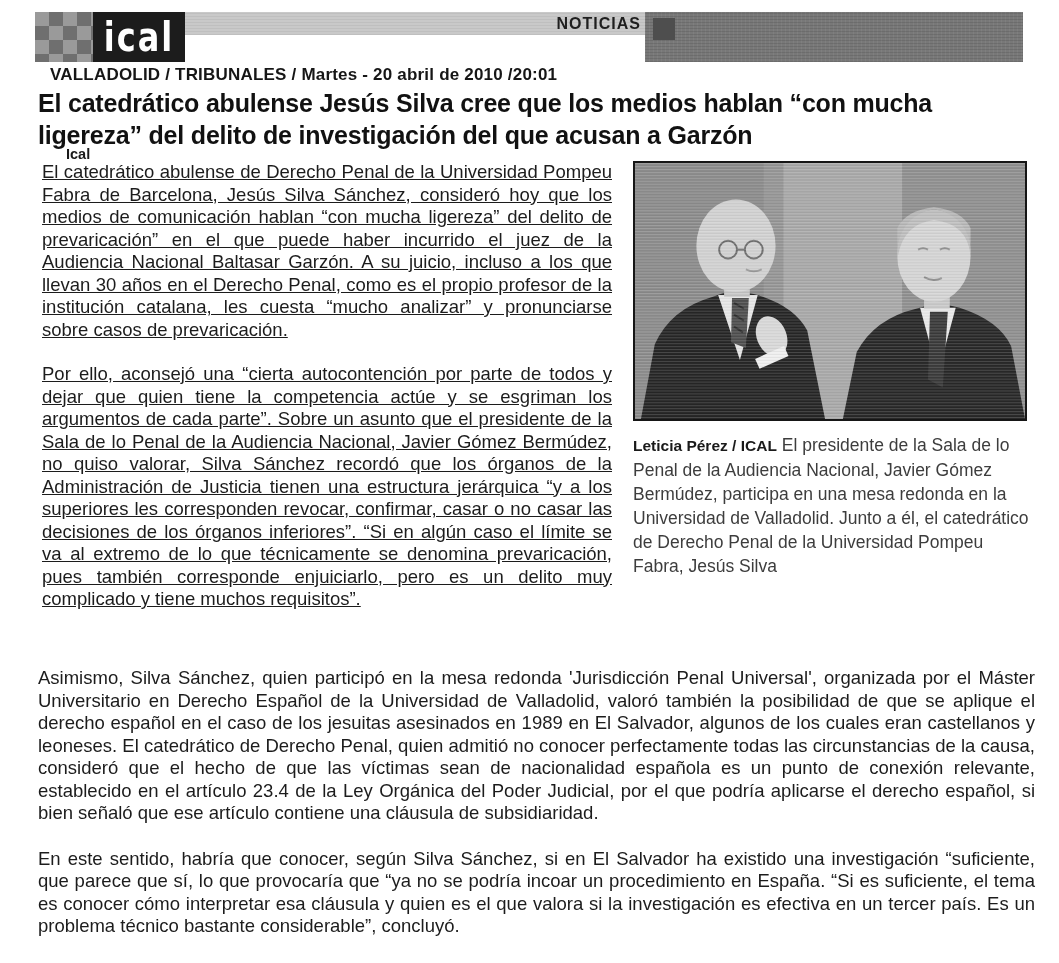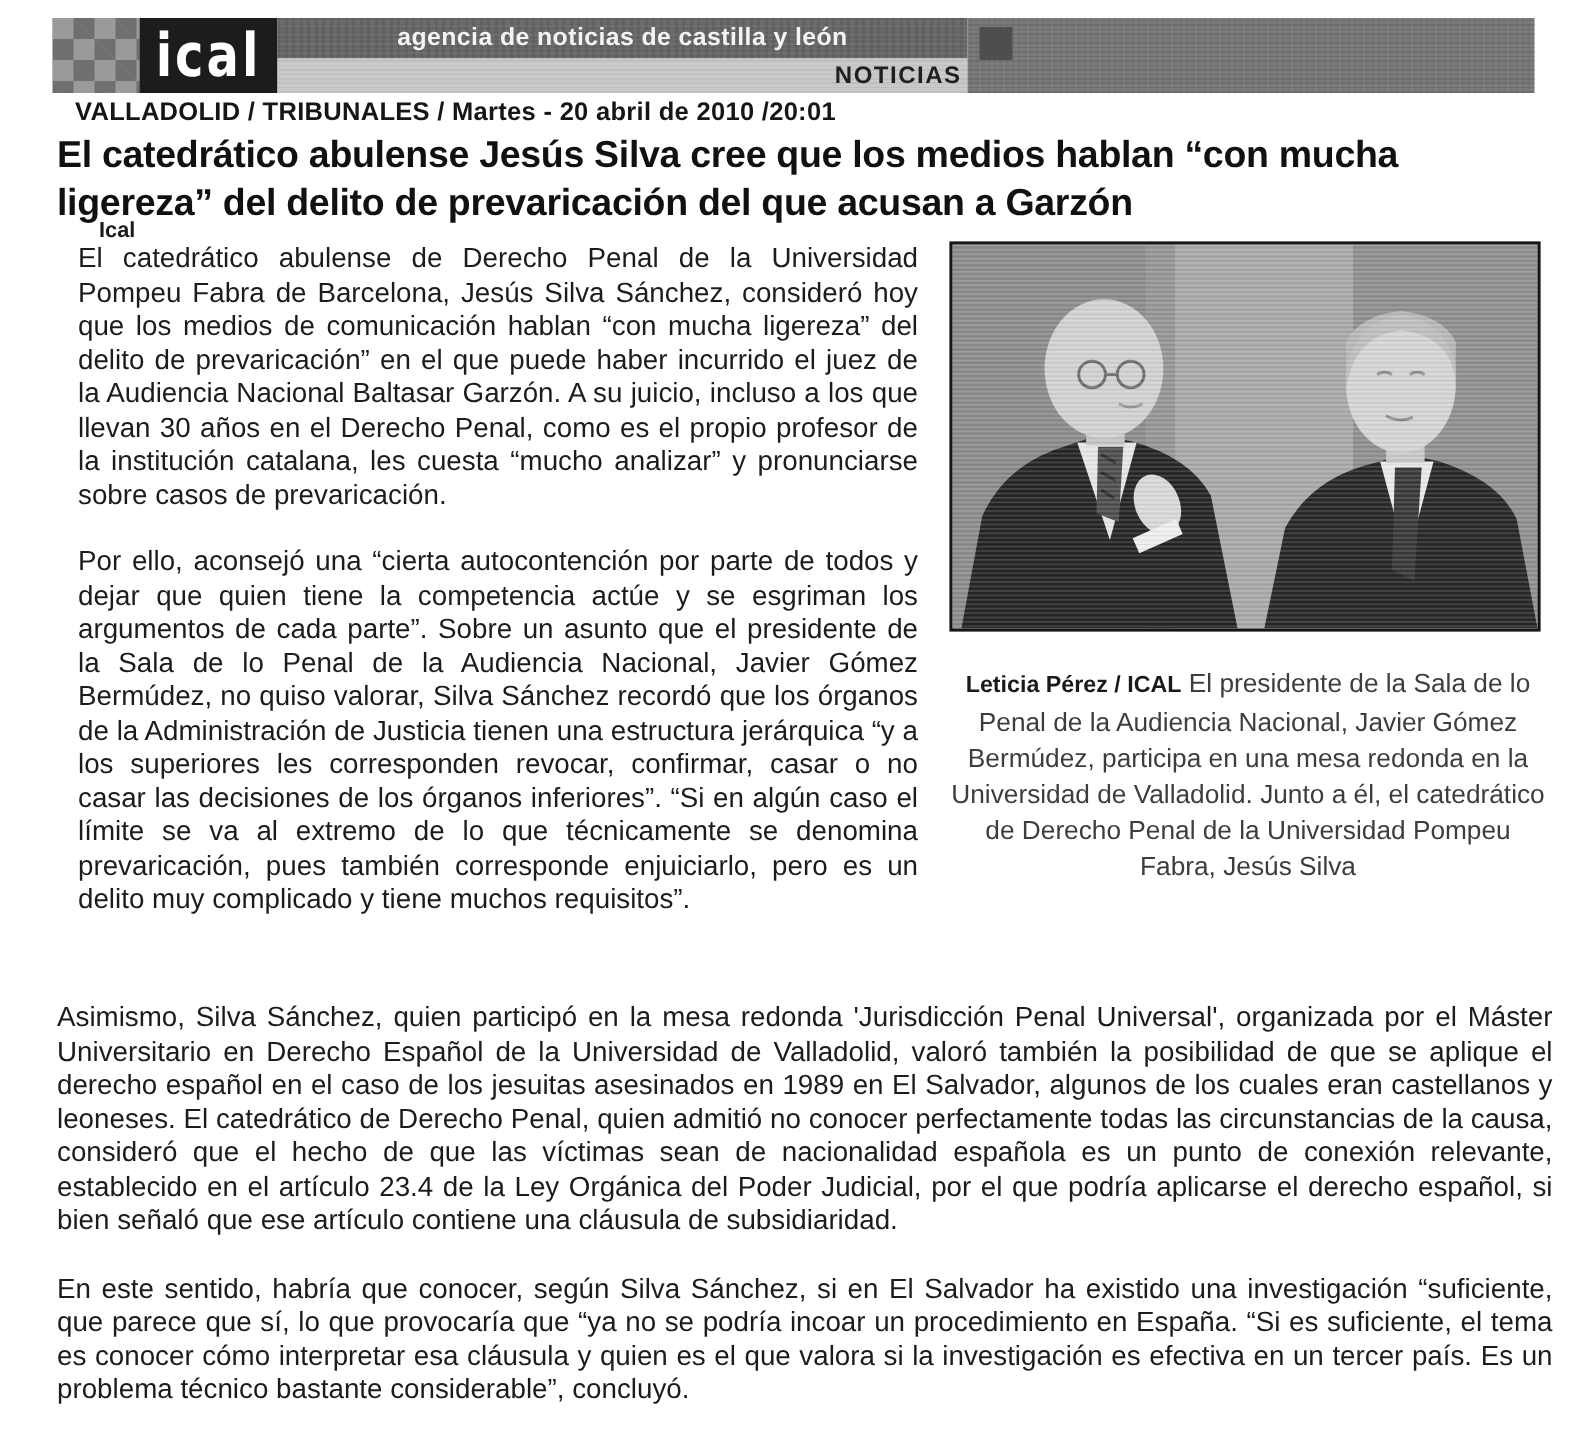--- a/index.html
+++ b/index.html
@@ -138,37 +138,37 @@
     display: flex;
     gap: 21px;
   }
   .left-col {
     width: 574px;
     font-size: 18.5px;
     line-height: 22.5px;
     text-align: justify;
     color: #1c1c1c;
   }
-  .left-col p { margin: 0 0 22px 14px; }
+  .left-col p { margin: 0 0 22px 4px; text-decoration: underline; }
 
   .figure { width: 402px; }
   .news-photo {
     display: block;
     width: 394px;
     height: 260px;
     border: 2px solid #161616;
     background: #969696;
   }
   .caption {
-    margin-top: 22px;
+    margin-top: 12px;
     width: 398px;
     font-size: 17.5px;
     line-height: 24px;
     color: #3d3d3d;
-    text-align: center;
+    text-align: left;
   }
   .caption .credit {
     font-weight: bold;
     font-size: 15.5px;
     color: #1a1a1a;
   }
 
   
   .article-bottom {
     position: absolute;
@@ -186,32 +186,29 @@
 <body>
 
 <div class="page">
 
   <div class="banner">
     <div class="banner-checker"></div>
     <div class="logo-box">
       <span>ical</span>
     </div>
     <div class="banner-mid">
-      <div class="tagline-bar">
-        <span>agencia de noticias de castilla y león</span>
-      </div>
       <div class="noticias-bar">
         <span>NOTICIAS</span>
       </div>
     </div>
     <div class="banner-right"></div>
   </div>
 
   <div class="kicker">VALLADOLID / TRIBUNALES / Martes - 20 abril de 2010 /20:01</div>
-  <h1 class="headline">El catedrático abulense Jesús Silva cree que los medios hablan “con mucha ligereza” del delito de prevaricación del que acusan a Garzón</h1>
+  <h1 class="headline">El catedrático abulense Jesús Silva cree que los medios hablan “con mucha ligereza” del delito de investigación del que acusan a Garzón</h1>
   <div class="byline">Ical</div>
 
   <div class="article-top">
     <div class="left-col">
       <p>El catedrático abulense de Derecho Penal de la Universidad Pompeu Fabra de Barcelona, Jesús Silva Sánchez, consideró hoy que los medios de comunicación hablan “con mucha ligereza” del delito de prevaricación” en el que puede haber incurrido el juez de la Audiencia Nacional Baltasar Garzón. A su juicio, incluso a los que llevan 30 años en el Derecho Penal, como es el propio profesor de la institución catalana, les cuesta “mucho analizar” y pronunciarse sobre casos de prevaricación.</p>
       <p>Por ello, aconsejó una “cierta autocontención por parte de todos y dejar que quien tiene la competencia actúe y se esgriman los argumentos de cada parte”. Sobre un asunto que el presidente de la Sala de lo Penal de la Audiencia Nacional, Javier Gómez Bermúdez, no quiso valorar, Silva Sánchez recordó que los órganos de la Administración de Justicia tienen una estructura jerárquica “y a los superiores les corresponden revocar, confirmar, casar o no casar las decisiones de los órganos inferiores”. “Si en algún caso el límite se va al extremo de lo que técnicamente se denomina prevaricación, pues también corresponde enjuiciarlo, pero es un delito muy complicado y tiene muchos requisitos”.</p>
     </div>
 
     <figure class="figure" style="margin:0">
       <svg class="news-photo" viewBox="0 0 394 260" xmlns="http://www.w3.org/2000/svg" preserveAspectRatio="none">

